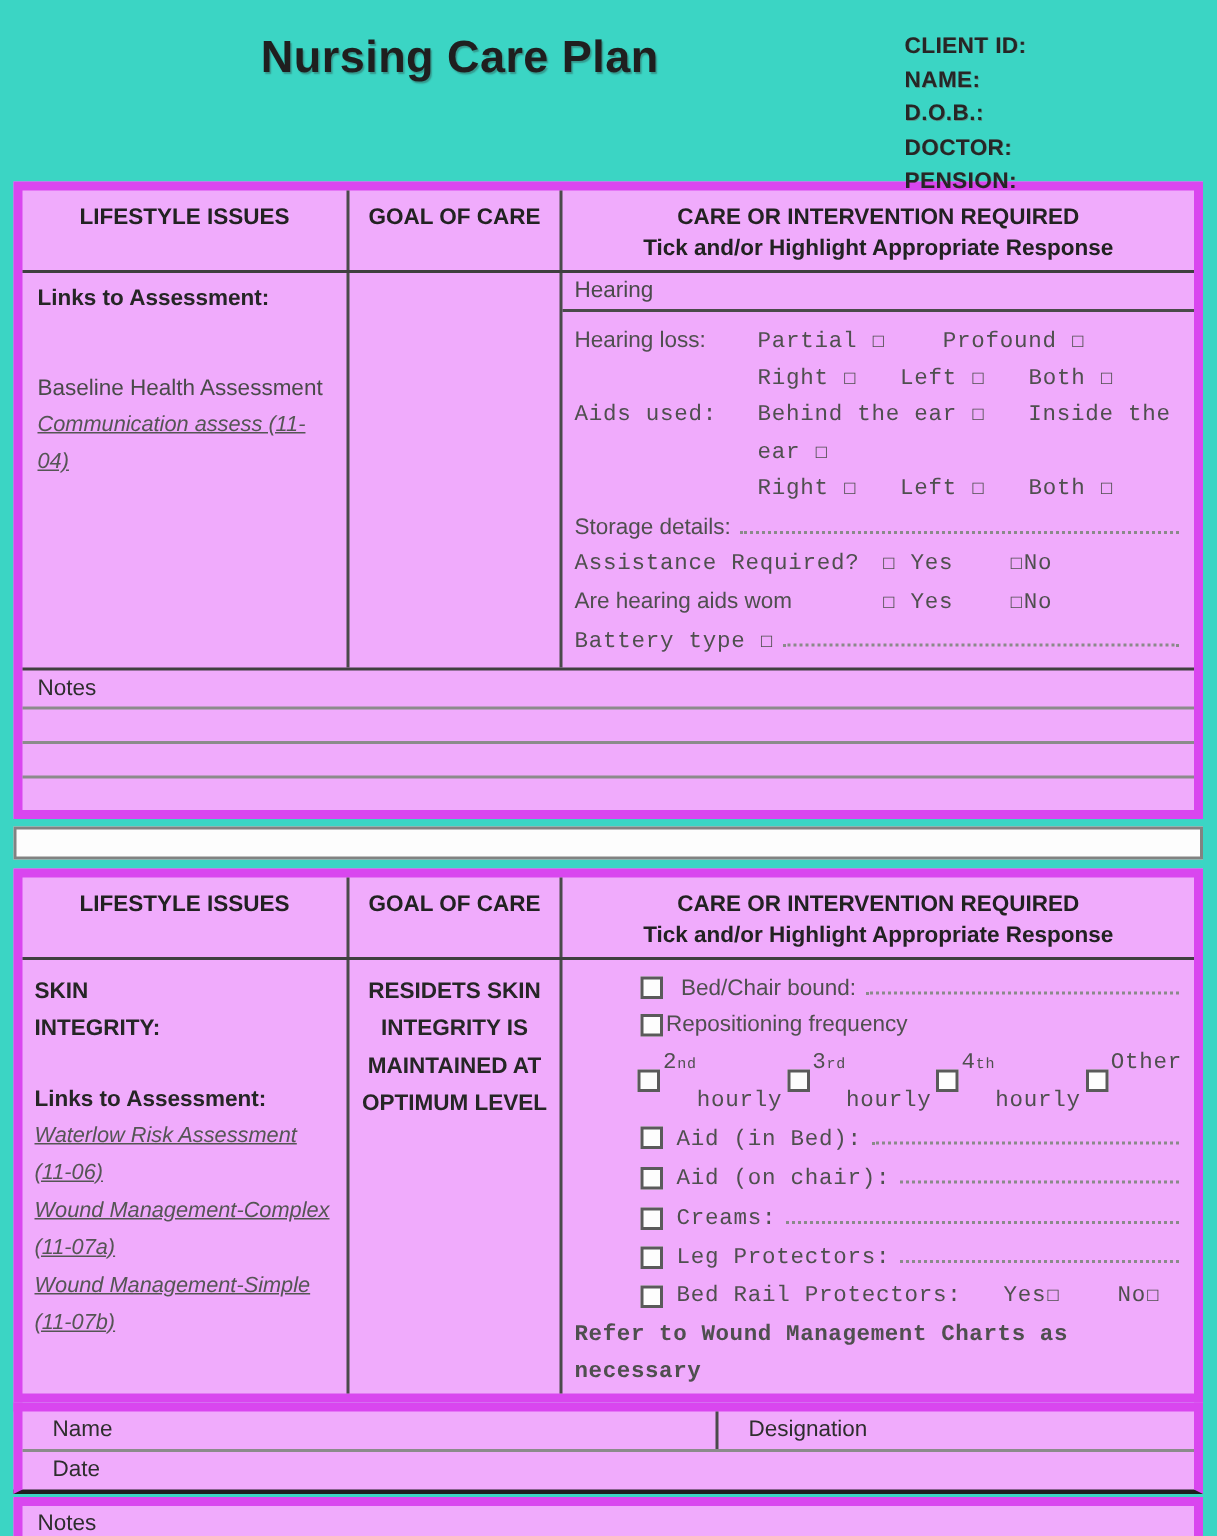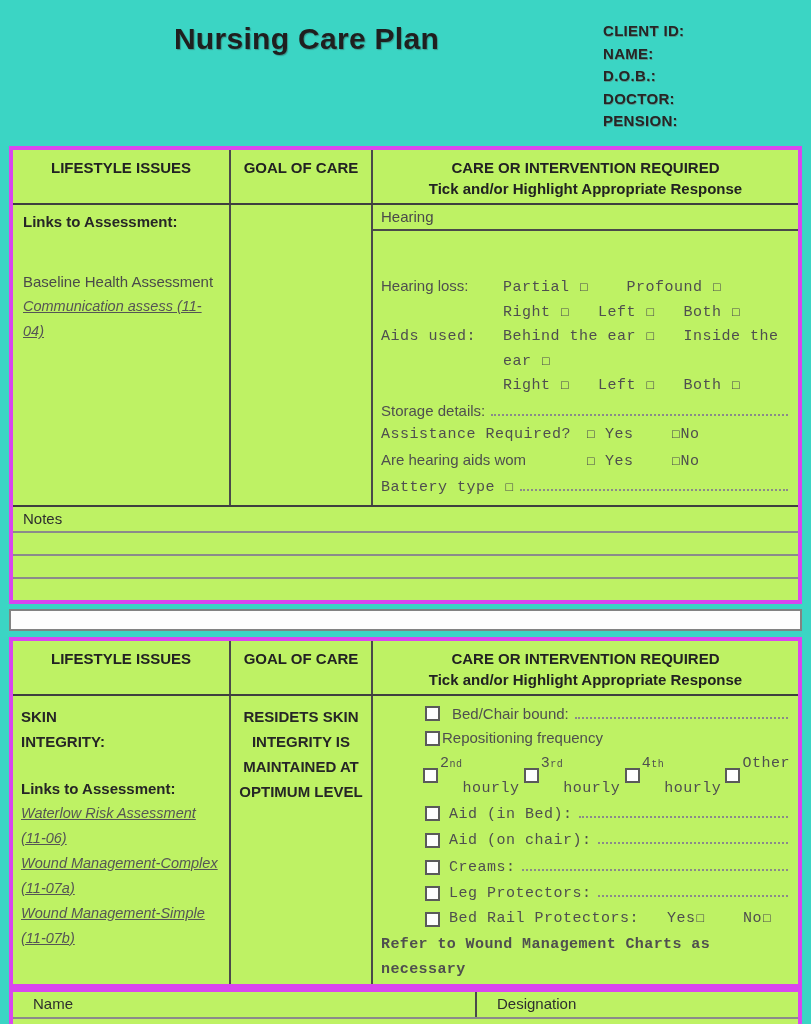--- a/index.html
+++ b/index.html
@@ -6,35 +6,35 @@
   body {
     width:811px; height:1024px;
     background:#3bd5c4;
     font-family:"Liberation Sans", sans-serif;
     color:#333;
     overflow:hidden;
   }
   .page { width:811px; height:1024px; position:relative; }
 
   
-  .top-header { display:flex; padding:16px 10px 6px 10px; height:146px; box-sizing:border-box; }
+  .top-header { display:flex; padding:16px 10px 6px 10px; height:121px; box-sizing:border-box; }
   .title-wrap { flex:1; text-align:center; padding-top:6px; }
   .page-title {
     font-size:30px; font-weight:600; color:#1f1f1f; letter-spacing:.3px;
     text-shadow:1px 1px 1px rgba(40,40,40,.35);
   }
   .client-block { width:198px; padding-top:4px; }
   .client-line {
     font-size:15px; font-weight:700; color:#262626; letter-spacing:.3px;
     line-height:22.5px; text-shadow:.5px .5px 0 rgba(120,40,40,.35);
   }
 
   
   .content { margin:0 9px; }
-  .tbl { background:#bef264; border:4px solid #d946ef; box-sizing:border-box; }
+  .tbl { background:#f0abfc; border:6px solid #d946ef; box-sizing:border-box; }
   .hdr-row {
     display:grid; grid-template-columns:218px 142px 1fr;
     border-bottom:2px solid #3f3f3f;
   }
   .hdr-cell {
     text-align:center; font-weight:700; font-size:15px; color:#222;
     padding:7px 4px 4px 4px; line-height:21px;
   }
   .hdr-cell.b-r { border-right:2px solid #4a4a4a; }
   .hdr-h { min-height:43px; box-sizing:border-box; }
@@ -51,21 +51,21 @@
   .link-text {
     font-size:14.5px; color:#555; font-style:italic; text-decoration:underline;
     line-height:25px;
   }
 
   
   .sub-head {
     font-size:15px; color:#4a4a4a; padding:3px 8px 4px 8px;
     border-bottom:2px solid #4a4a4a;
   }
-  .care1 { padding:7px 8px 4px 8px; font-size:15px; color:#4f4f4f;margin-top:36px; }
+  .care1 { padding:7px 8px 4px 8px; font-size:15px; color:#4f4f4f; }
   .c-row { display:grid; grid-template-columns:122px 1fr; line-height:24.5px; align-items:baseline; }
   .c-flex { display:flex; line-height:24.5px; align-items:baseline; }
   .c-cols { display:grid; grid-template-columns:205px 85px 1fr; line-height:24.5px; align-items:baseline; }
   .dots { flex:1; border-bottom:2px dotted #8a8a8a; height:15px; margin:0 2px 0 6px; }
 
   
   .notes-row { font-size:15px; font-weight:500; color:#2e2e2e; padding:3px 5px 4px 10px; border-top:2px solid #3f3f3f; }
   .inner-sep { border-top:2px solid #8b8b8b; }
   .empty-inner { height:21px; }
   .lone-row { background:#fdfdfd; border:2px solid #828282; height:22px; box-sizing:border-box; }

